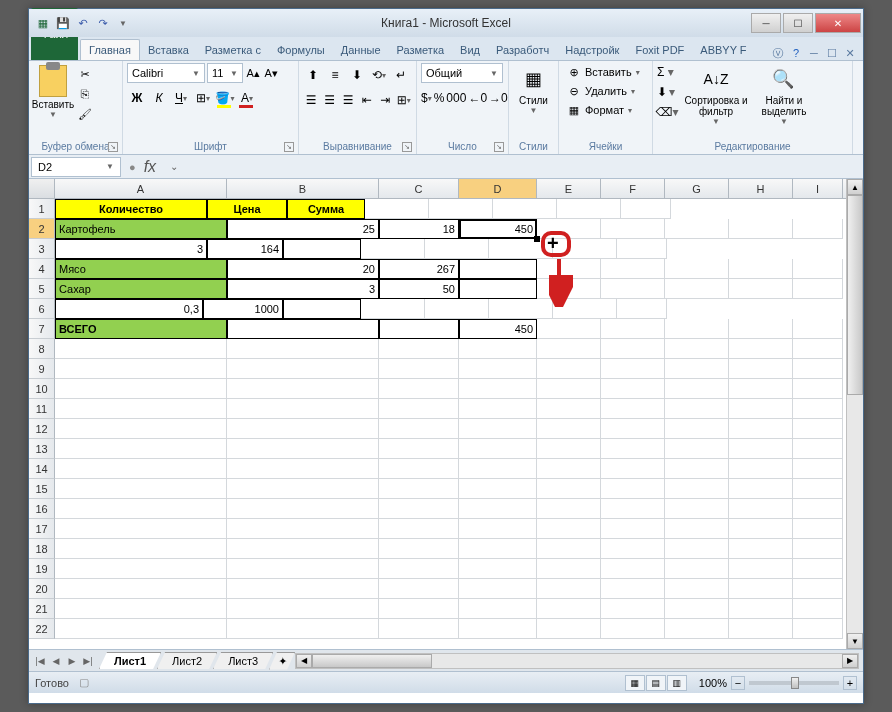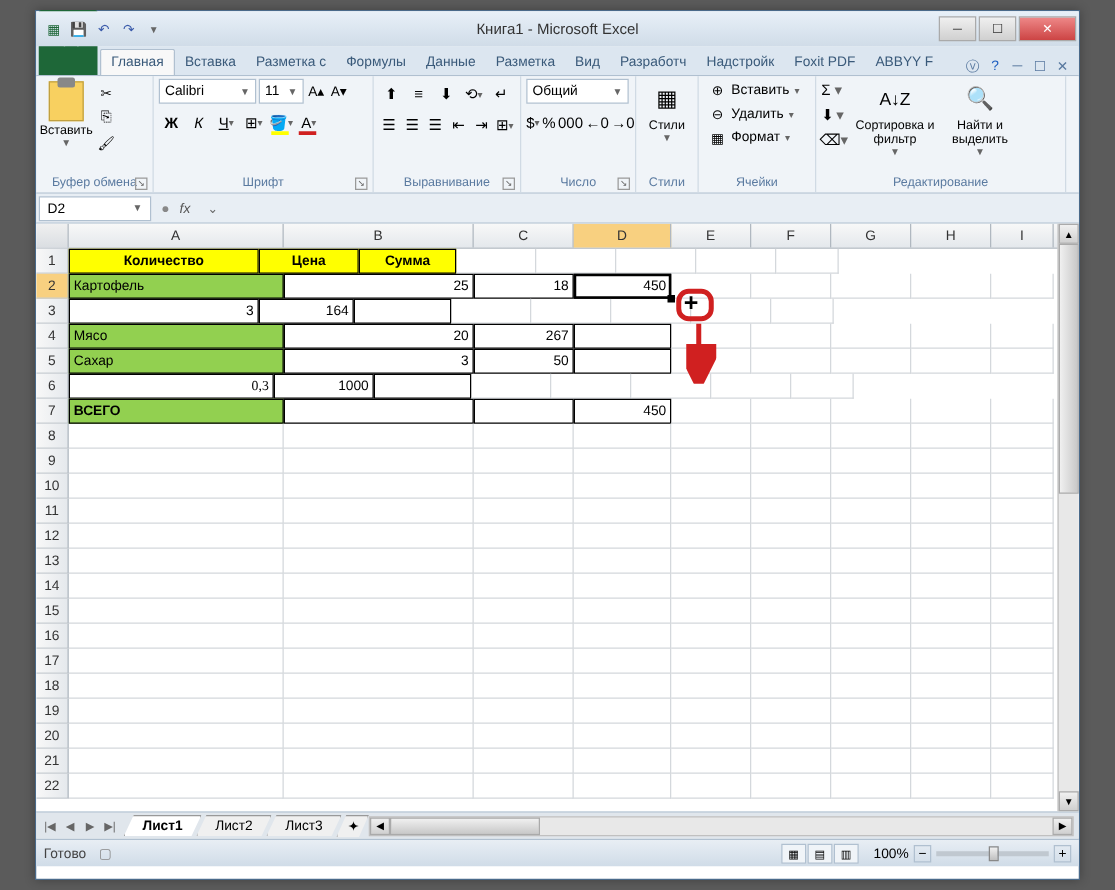--- a/index.html
+++ b/index.html
@@ -52,21 +52,21 @@
     .cells-item { display: flex; align-items: center; gap: 4px; padding: 2px 4px; }
     .cells-icon { width: 14px; height: 14px; display: flex; align-items: center; justify-content: center; font-size: 11px; }
     
     .edit-left { display: flex; flex-direction: column; gap: 2px; }
     .edit-left span { width: 20px; height: 18px; display: flex; align-items: center; justify-content: center; font-size: 12px; }
     
     
     .fbar { height: 24px; background: #e8eef4; border-bottom: 1px solid #b0c0d0; display: flex; align-items: center; padding: 0 2px; }
     .namebox { width: 90px; height: 20px; background: #fff; border: 1px solid #b0c0d0; font-size: 11px; padding: 0 6px; display: flex; align-items: center; justify-content: space-between; }
     .fbar-btns { display: flex; margin: 0 8px; gap: 4px; color: #888; font-size: 11px; }
-    .fx { font-style: italic; font-size: 11px; margin-right: 10px; color: #555; }
+    .fx { font-style: italic; font-size: 16px; margin-right: 10px; color: #555; }
     .formula-input { flex: 1; height: 20px; background: #fff; border: 1px solid #b0c0d0; font-size: 11px; padding: 0 6px; display: flex; align-items: center; position: relative; }
     .formula-highlight { position: absolute; left: -24px; top: -4px; border: 3px solid #d02020; border-radius: 14px; padding: 3px 22px 3px 8px; pointer-events: none; height: 20px; }
     .fbar-expand { width: 16px; font-size: 10px; color: #666; text-align: center; }
     
     
     .grid-area { position: relative; height: 470px; overflow: hidden; background: #fff; }
     .col-headers { display: flex; height: 20px; background: linear-gradient(#f8f8f8,#e4e8ec); border-bottom: 1px solid #b0b8c0; }
     .corner { width: 26px; border-right: 1px solid #b0b8c0; background: linear-gradient(#f0f0f0,#dadee2); }
     .colh { border-right: 1px solid #b0b8c0; text-align: center; font-size: 11px; color: #333; line-height: 20px; }
     .colh.sel { background: #f8d080; }
@@ -409,21 +409,21 @@
               <div class="cell bord r" style="width: 152px;">3</div>
               <div class="cell bord r" style="width: 80px;">50</div>
               <div class="cell bord r" style="width: 78px;"></div>
               <div class="cell" style="width: 64px;"></div>
               <div class="cell" style="width: 64px;"></div>
               <div class="cell" style="width: 64px;"></div>
               <div class="cell" style="width: 64px;"></div>
               <div class="cell" style="width: 50px;"></div>
             </div>
             <div class="crow">
-              <div class="cell bord r" style="width: 164px; font-family: Liberation Serif, serif;">0,3</div>
+              <div class="cell bord r" style="width: 148px;">0,3</div>
               <div class="cell bord r" style="width: 80px;">1000</div>
               <div class="cell bord r" style="width: 78px;"></div>
               <div class="cell" style="width: 64px;"></div>
               <div class="cell" style="width: 64px;"></div>
               <div class="cell" style="width: 64px;"></div>
               <div class="cell" style="width: 64px;"></div>
               <div class="cell" style="width: 50px;"></div>
             </div>
           </div>
         <div class="crow">

